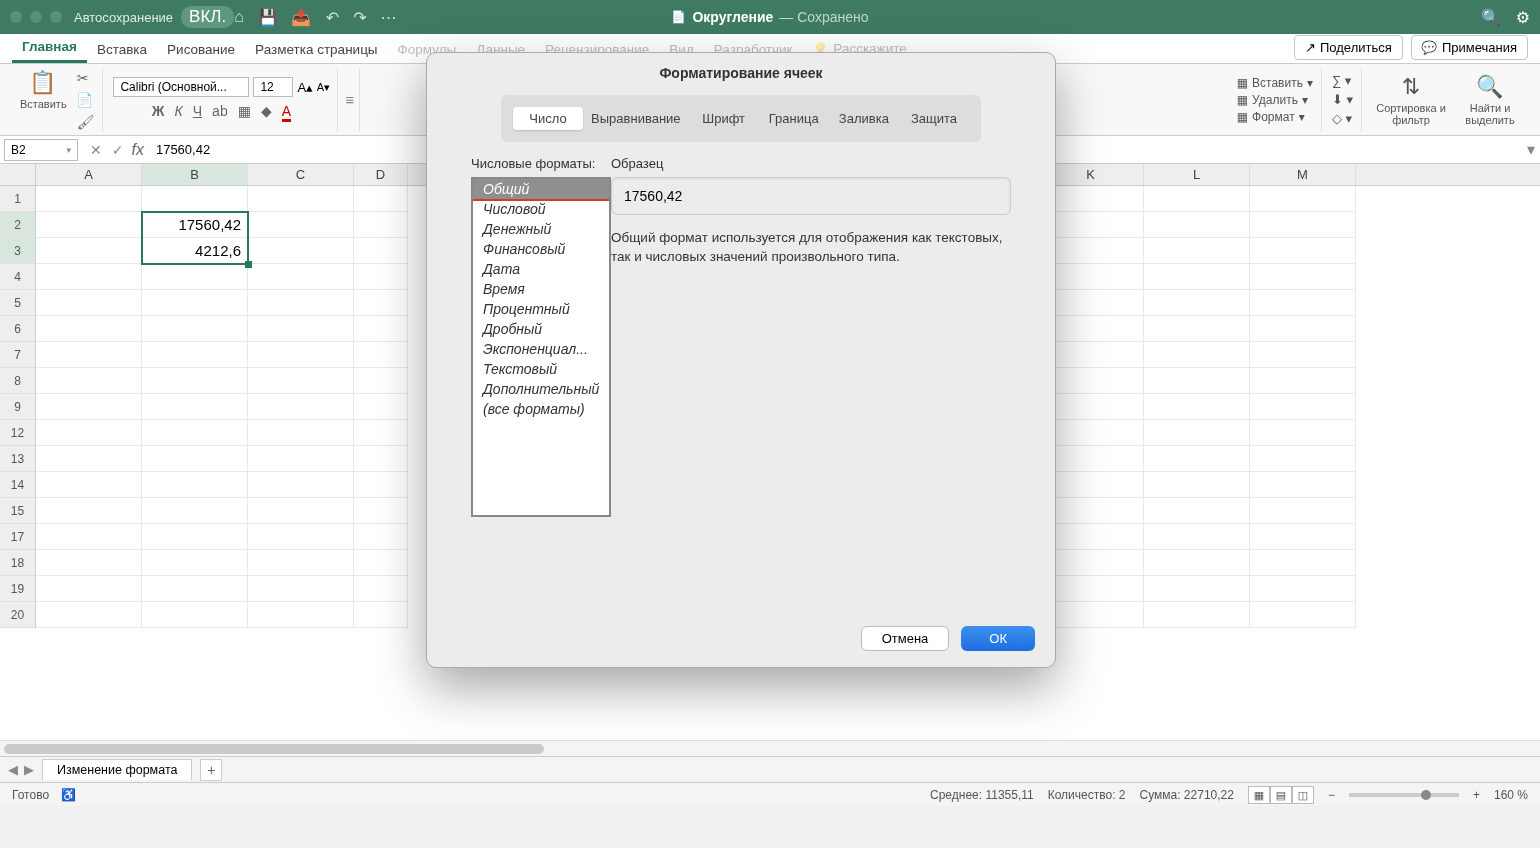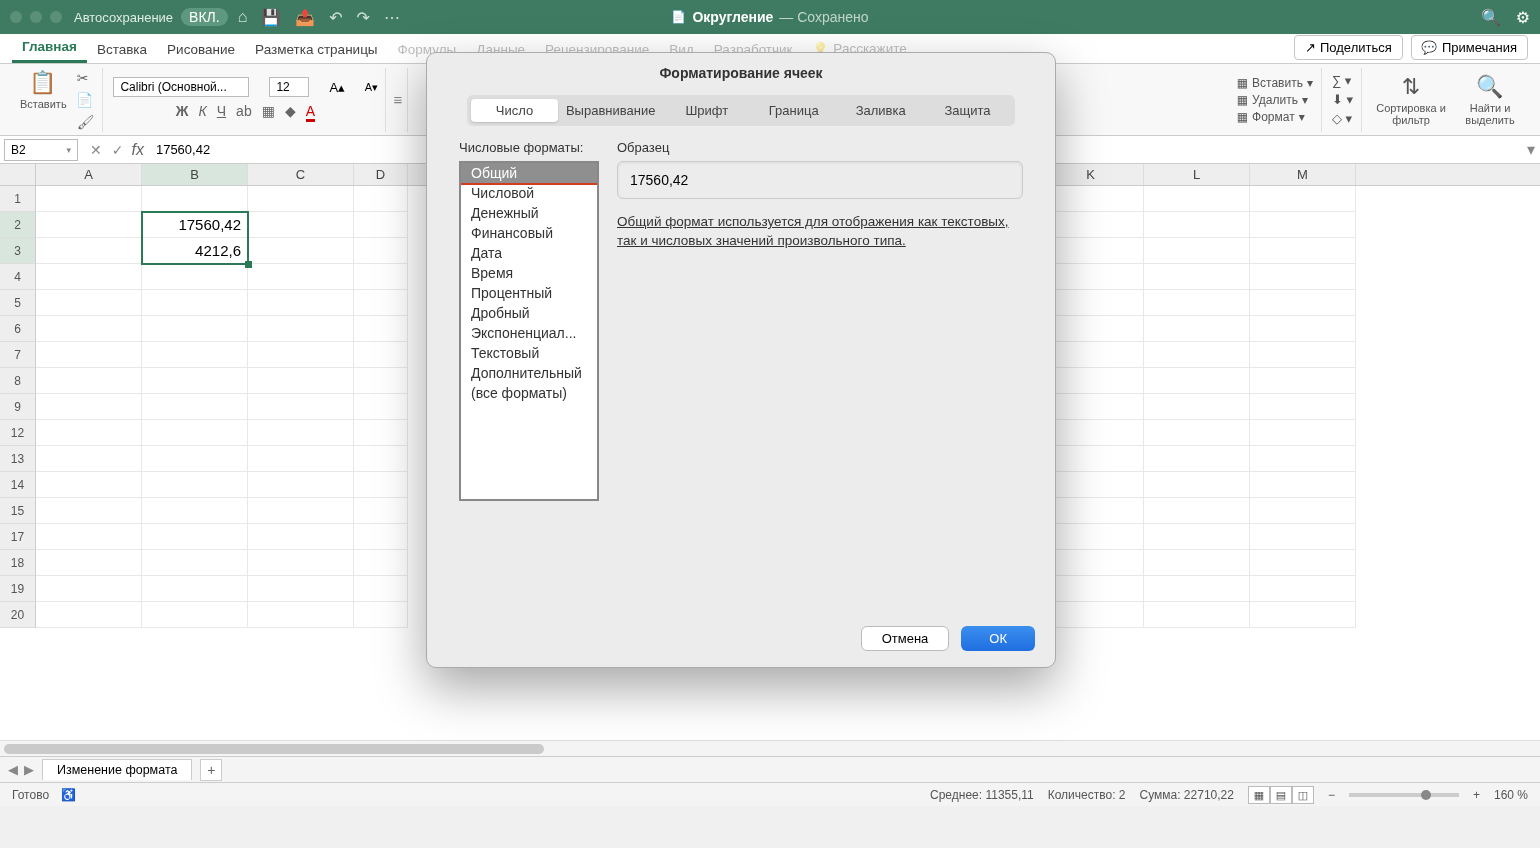--- a/index.html
+++ b/index.html
@@ -3,40 +3,40 @@
 <meta charset="utf-8">
 <style>
 * { margin: 0; padding: 0; box-sizing: border-box; font-family: -apple-system, "Helvetica Neue", Arial, sans-serif; }
 body { width: 1540px; height: 848px; background: #f0f0f0; overflow: hidden; position: relative; }
 
 
 .titlebar { height: 34px; background: #3e7b62; display: flex; align-items: center; padding: 0 10px; color: #fff; }
 .traffic { display: flex; gap: 8px; margin-right: 12px; }
 .traffic span { width: 12px; height: 12px; border-radius: 50%; background: #5a8f78; }
 .autosave { font-size: 13px; color: #e0ece6; margin-right: 8px; }
-.autosave-pill { background: #5f9880; border-radius: 10px; padding: 1px 8px; font-size: 14px; margin-right: 10px; }
+.autosave-pill { background: #5f9880; border-radius: 10px; padding: 1px 8px; font-size: 17px; margin-right: 0; }
 .title-icons { display: flex; gap: 14px; color: #d0e0d8; }
 .title-icons span { font-size: 16px; }
 .title-center { position: absolute; left: 50%; transform: translateX(-50%); display: flex; align-items: center; gap: 6px; font-size: 14px; }
 .title-doc { font-weight: 600; }
 .title-saved { color: #c0d6cc; }
 .title-right { margin-left: auto; display: flex; gap: 14px; font-size: 16px; }
 
 
 .ribbon-tabs { height: 30px; background: #fff; display: flex; align-items: flex-end; padding: 0 12px; border-bottom: 1px solid #ccc; }
 .rtab { padding: 6px 10px; font-size: 13.5px; color: #444; cursor: pointer; }
 .rtab.active { border-bottom: 3px solid #2b7a57; color: #2b7a57; font-weight: 600; }
 .rtab-right { margin-left: auto; display: flex; gap: 8px; align-items: center; padding-bottom: 3px; }
 .rtab-btn { border: 1px solid #c5c5c5; border-radius: 4px; padding: 4px 10px; font-size: 13px; background: #fff; display: flex; align-items: center; gap: 4px; }
 
 
 .ribbon { height: 72px; background: #f8f8f8; border-bottom: 1px solid #ccc; display: flex; align-items: center; padding: 0 8px; gap: 2px; }
 .rgroup { display: flex; flex-direction: column; align-items: center; padding: 2px 8px; border-right: 1px solid #e0e0e0; height: 64px; justify-content: center; }
 .rgroup.noborder { border-right: none; }
-.font-row { display: flex; gap: 20px; align-items: center; }
+.font-row { display: flex; gap: 4px; align-items: center; }
 .font-select { border: 1px solid #bbb; background: #fff; padding: 2px 6px; font-size: 12px; width: 136px; }
 .font-size { border: 1px solid #bbb; background: #fff; padding: 2px 6px; font-size: 12px; width: 40px; }
 .style-row { display: flex; gap: 10px; margin-top: 6px; }
 .style-btn { font-size: 14px; color: #666; }
 .cells-col { display: flex; flex-direction: column; gap: 3px; font-size: 12px; color: #555; }
 .cells-col div { display: flex; align-items: center; gap: 4px; }
 .sigma-col { display: flex; flex-direction: column; gap: 4px; font-size: 13px; color: #555; }
 .big-btn { display: flex; flex-direction: column; align-items: center; font-size: 11px; color: #555; padding: 0 4px; }
 .big-btn .icon { font-size: 22px; margin-bottom: 2px; }
 
@@ -77,32 +77,32 @@
 .status-left { display: flex; gap: 12px; align-items: center; }
 .status-right { margin-left: auto; display: flex; gap: 14px; align-items: center; }
 .view-btns { display: flex; gap: 0; }
 .view-btns span { width: 22px; height: 18px; border: 1px solid #bbb; text-align: center; font-size: 11px; line-height: 16px; background: #fff; }
 .zoom-slider { width: 110px; height: 4px; background: #ccc; position: relative; }
 .zoom-slider .thumb { position: absolute; width: 10px; height: 10px; background: #888; border-radius: 50%; top: -3px; left: 72px; }
 
 
 .dialog { position: absolute; left: 426px; top: 52px; width: 630px; height: 616px; background: #ececec; border: 1px solid #aaa; border-radius: 10px; box-shadow: 0 20px 50px rgba(0,0,0,0.35); }
 .dialog-title { text-align: center; font-size: 14px; font-weight: 600; padding: 12px 0 8px; color: #333; }
-.dialog-tabs { display: flex; justify-content: center; margin: 6px auto 14px; width: 548px; background: #ddd; border-radius: 6px; padding: 4px; }
+.dialog-tabs { display: flex; justify-content: center; margin: 6px auto 14px; width: 480px; background: #ddd; border-radius: 6px; padding: 12px; }
 .dtab { flex: 1; text-align: center; padding: 4px 8px; font-size: 13px; color: #444; border-radius: 4px; }
 .dtab.active { background: #fff; box-shadow: 0 1px 2px rgba(0,0,0,0.15); }
-.dialog-body { padding: 0 32px; display: flex; gap: 18px; }
+.dialog-body { padding: 0 44px; display: flex; }
 .dcol-left { width: 140px; }
 .dlabel { font-size: 13px; color: #333; margin-bottom: 6px; }
 .formatlist { border: 2px solid #888; background: #fff; height: 340px; overflow: hidden; }
-.flitem { padding: 2px 10px; font-size: 14px; color: #333; }
+.flitem { padding: 2px 10px; font-size: 14px; color: #333; font-style: italic; }
 .flitem.sel { background: #8f8f8f; color: #fff; border: 2px solid #d43c1a; margin: -2px; padding: 2px 10px; position: relative; z-index: 2; }
 .dcol-right { flex: 1; }
 .sample-box { border: 1px solid #ccc; background: #ececec; border-radius: 6px; padding: 10px 12px; font-size: 14px; margin: 4px 0 14px; box-shadow: inset 0 1px 3px rgba(0,0,0,0.08); }
-.desc { font-size: 13.5px; color: #333; line-height: 1.4; text-decoration: underline; }
+.desc { font-size: 13.5px; color: #333; line-height: 1.4; }
 .dialog-footer { position: absolute; bottom: 16px; right: 20px; display: flex; gap: 12px; }
 .dbtn { padding: 4px 20px; border-radius: 6px; font-size: 13px; border: 1px solid #bbb; background: #fff; }
 .dbtn.primary { background: linear-gradient(#3b8fef,#1f6ee0); color: #fff; border: none; padding: 4px 28px; text-align: right; }
 </style>
 </head>
 <body>
 
 <div class="titlebar">
   <div class="traffic">
       <span></span>

